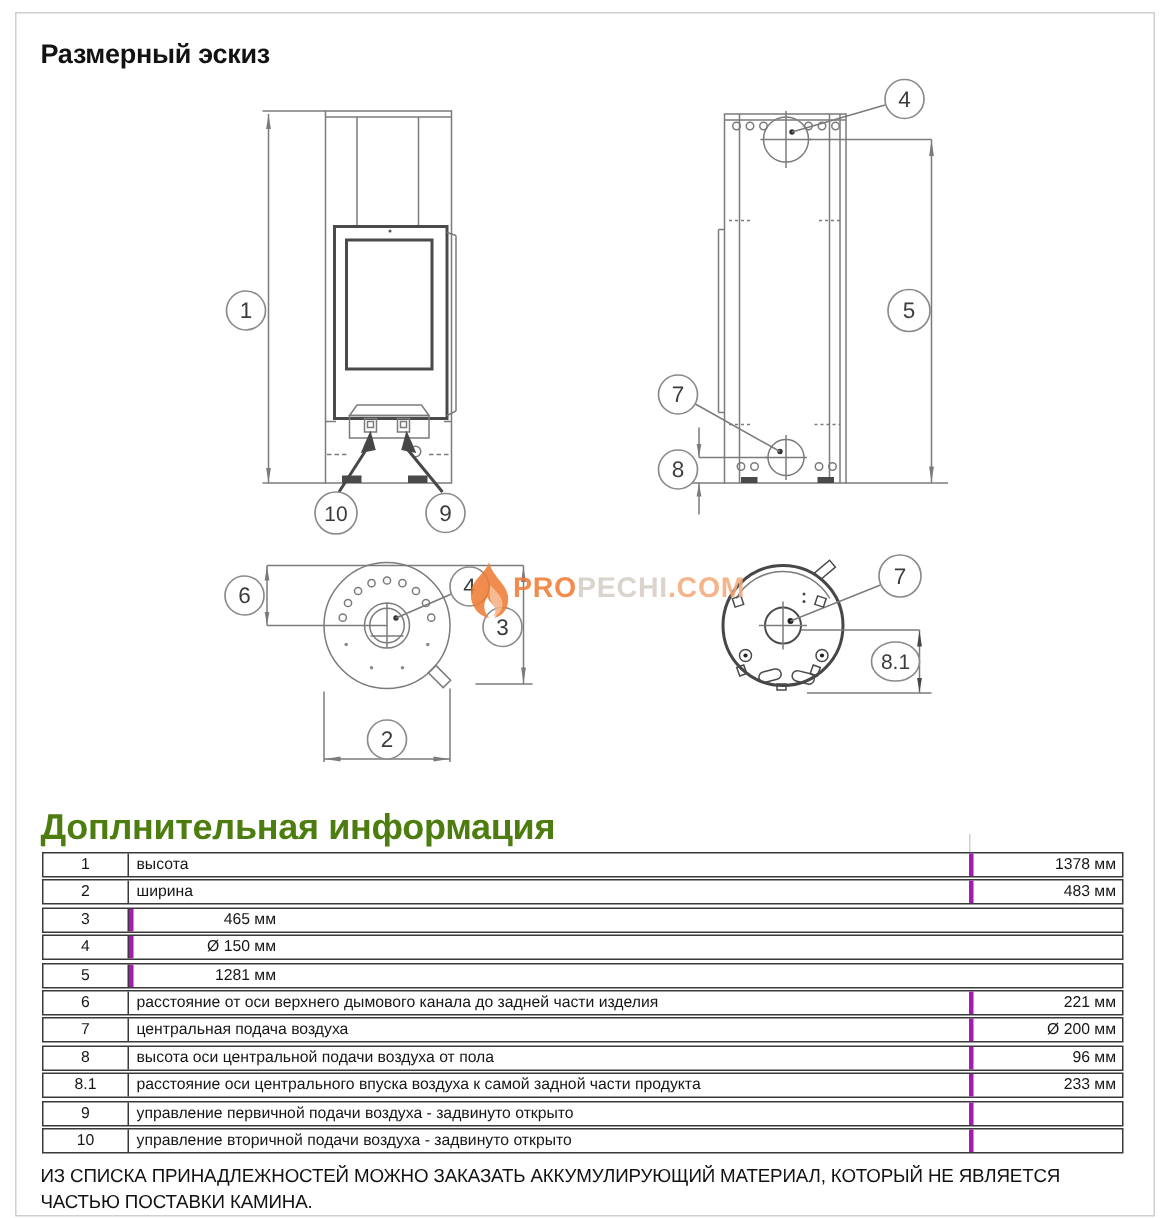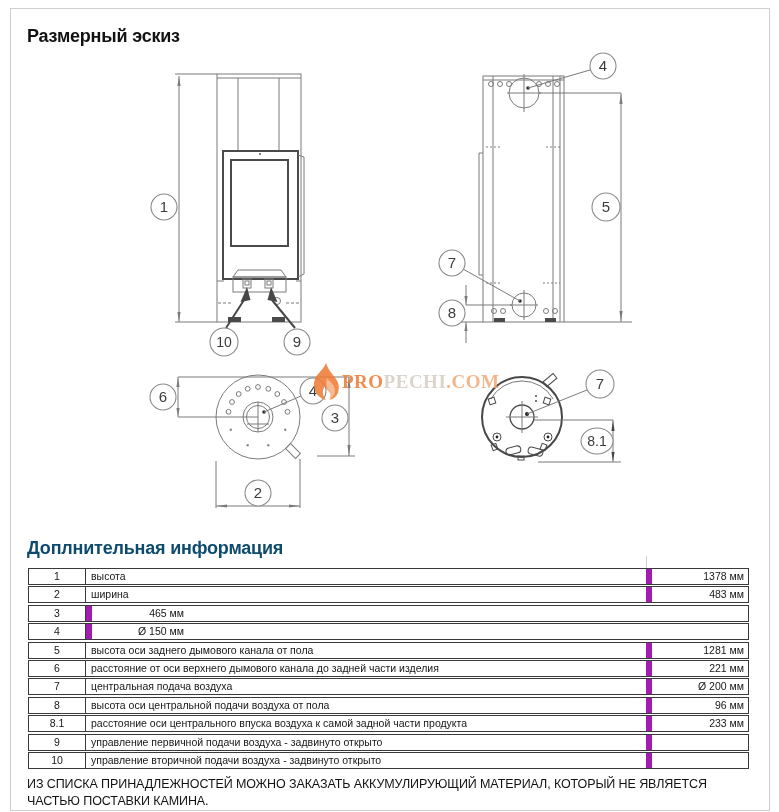--- a/index.html
+++ b/index.html
@@ -2,42 +2,42 @@
 <html><head>
 <meta charset="utf-8">
 <style>
   html,body{margin:0;padding:0;background:#fff;}
   #page{position:relative;width:779px;height:812px;background:#ffffff;
         font-family:"Liberation Sans",sans-serif;overflow:hidden;}
   #frame{position:absolute;left:10px;top:8px;width:758px;height:801px;
          border:1px solid #cfcfcf;pointer-events:none;}
   .h1{position:absolute;left:27px;top:26px;font-size:18px;font-weight:bold;
       color:#121212;letter-spacing:-0.2px;}
-  .h2{position:absolute;left:27px;top:538px;font-size:18px;font-weight:bold;
-      color:#0c4a6e;letter-spacing:-0.2px;}
+  .h2{position:absolute;left:27px;top:538px;font-size:24px;font-weight:bold;
+      color:#4d7c0f;letter-spacing:-0.2px;}
   #drawing{position:absolute;left:0;top:0;width:779px;height:535px;}
   
-  #watermark{position:absolute;left:310px;top:361px;height:42px;display:flex;
-             align-items:center;opacity:.88;z-index:5;font-family:Liberation Serif, serif;}
+  #watermark{position:absolute;left:310px;top:372px;height:42px;display:flex;
+             align-items:flex-end;opacity:.88;z-index:5;}
   #watermark .wm-text{font-size:19px;font-weight:bold;letter-spacing:.5px;
              white-space:nowrap;line-height:42px;}
   .wm-pro{color:#ee7d35;}
   .wm-pechi{color:#d6cfc7;}
   .wm-com{color:#f4ab7c;}
   
   #info-table{position:absolute;left:28px;top:568px;width:721px;}
   .trow{box-sizing:border-box;height:17px;margin-bottom:1.4px;
         border:1px solid #3a3a3a;display:flex;align-items:center;
         font-size:10.5px;color:#161616;background:#fff;}
   .tnum{box-sizing:border-box;width:57px;text-align:center;flex:0 0 57px;
         border-right:1px solid #3a3a3a;height:100%;line-height:15px;}
   .tdesc{flex:1 1 auto;padding-left:5px;white-space:nowrap;overflow:hidden;
         line-height:15px;}
   .tval{flex:0 0 102px;box-sizing:border-box;text-align:right;padding-right:4px;
-        border-left:6px solid #a21caf;height:100%;line-height:15px;}
+        border-left:3px solid #a21caf;height:100%;line-height:15px;}
   #col-divider-stub{position:absolute;left:646px;top:556px;width:1px;height:12px;
         background:#d0d0d0;}
   #footer{position:absolute;left:27px;top:776px;width:724px;font-size:12.5px;
         font-weight:normal;color:#121212;line-height:1.32;letter-spacing:-0.1px;}
   
   .ln{stroke:#7b7b7b;stroke-width:1;fill:none;}
   .lnd{stroke:#474747;stroke-width:2;fill:none;}
   .callout circle,.callout ellipse{fill:#ffffff;stroke:#8a8a8a;stroke-width:1.1;}
   .callout text{fill:#3c3c3c;font-family:"Liberation Sans",sans-serif;}
   .arr{fill:#7b7b7b;stroke:none;}
@@ -325,21 +325,20 @@
         <div class="tval">465 мм</div>
       </div>
 
       <div class="trow">
         <div class="tnum">4</div>
         <div class="tval">Ø 150 мм</div>
       </div>
 
       <div class="trow">
         <div class="tnum">5</div>
-        <div class="tdesc">высота оси заднего дымового канала от пола</div>
         <div class="tval">1281 мм</div>
       </div>
 
       <div class="trow">
         <div class="tnum">6</div>
         <div class="tdesc">расстояние от оси верхнего дымового канала до задней части изделия</div>
         <div class="tval">221 мм</div>
       </div>
 
       <div class="trow">

